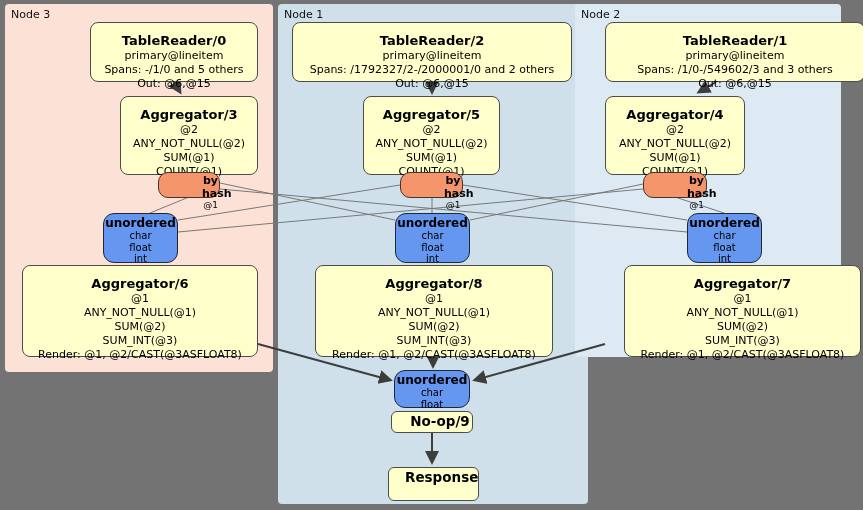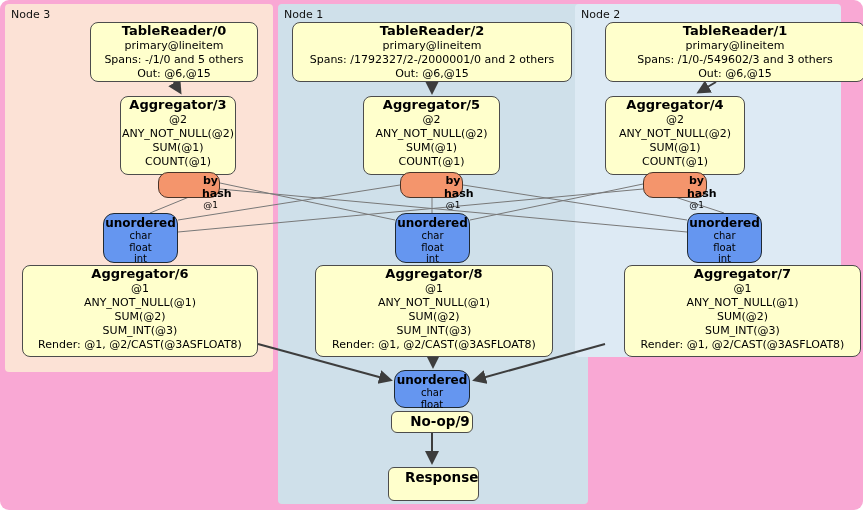--- a/index.html
+++ b/index.html
@@ -1,36 +1,36 @@
 <!DOCTYPE html>
 <html style="--node3_bg: #fce2d6; --node1_bg: #cfe0ea; --node2_bg: #ddeaf4; --operator_box: #ffffcc; --router_box: #f4956c; --sync_box: #6596f0; --edge_thin: #787878; --edge_thick: #3d3d3d;"><head>
 <meta charset="utf-8">
 <style>
   * { margin:0; padding:0; box-sizing:border-box; }
   html,body { background:#ffffff; font-family:"DejaVu Sans","Liberation Sans",sans-serif; }
   #canvas {
-    position:relative; width:863px; height:510px; background:#f9a8d4; overflow:hidden;border-radius:9px;
+    position:relative; width:863px; height:510px; background:#737373; overflow:hidden;
   }
   .node-region {
     position:absolute; border-radius:4px; z-index:0;
   }
   .node-region .node-label {
     position:absolute; left:6px; top:4px; font-size:11px; color:#111;
   }
   #region-node3 { background:var(--node3_bg); }
   #region-node1 { background:var(--node1_bg); }
   #region-node2 { background:var(--node2_bg); }
   #edges { position:absolute; left:0; top:0; z-index:1; pointer-events:none; }
   .edge-thin  { stroke:var(--edge_thin); stroke-width:1; fill:none; }
   .edge-thick { stroke:var(--edge_thick); stroke-width:2; fill:none; }
   #arrowhead path { fill:var(--edge_thick); }
   .box { position:absolute; z-index:2; text-align:center; color:#000; }
   .box-yellow {
     background:var(--operator_box); border:1.4px solid #4c4c4c; border-radius:8px;
-    padding-top:0;
+    padding-top:10px;
   }
   .box-title { font-weight:bold; font-size:13px; line-height:16px; white-space:nowrap; }
   .box-line  { font-size:11px; line-height:14px; white-space:nowrap; }
   .box-hash {
     background:var(--router_box); border:1.3px solid #4a3428; border-radius:10px;
     padding-top:1px;
     padding-left:43px;
   }
   .box-hash .hash-title { font-weight:bold; font-size:11px; line-height:13px; }
   .box-hash .hash-detail { font-size:9px; line-height:10px; }
@@ -85,21 +85,21 @@
     <line class="edge-thick" x1="605" y1="344" x2="475" y2="380" marker-end="url(#arrowhead)"></line>
     <line class="edge-thick" x1="432" y1="432" x2="432" y2="462" marker-end="url(#arrowhead)"></line>
   </svg>
 
   <div class="box box-yellow" style="left:90px;top:22px;width:168px;height:60px">
     <div class="box-title">TableReader/0</div>
     <div class="box-line">primary@lineitem</div>
     <div class="box-line">Spans: -/1/0 and 5 others</div>
     <div class="box-line">Out: @6,@15</div>
   </div>
-  <div class="box box-yellow" style="left:120px;top:96px;width:116px;height:79px">
+  <div class="box box-yellow" style="left:120px;top:96px;width:138px;height:79px">
     <div class="box-title">Aggregator/3</div>
     <div class="box-line">@2</div>
     <div class="box-line">ANY_NOT_NULL(@2)</div>
     <div class="box-line">SUM(@1)</div>
     <div class="box-line">COUNT(@1)</div>
   </div>
   <div class="box box-hash" style="left:158px;top:172px;width:62px;height:26px">
     <div class="hash-title">by hash</div>
     <div class="hash-detail">@1</div>
   </div>

